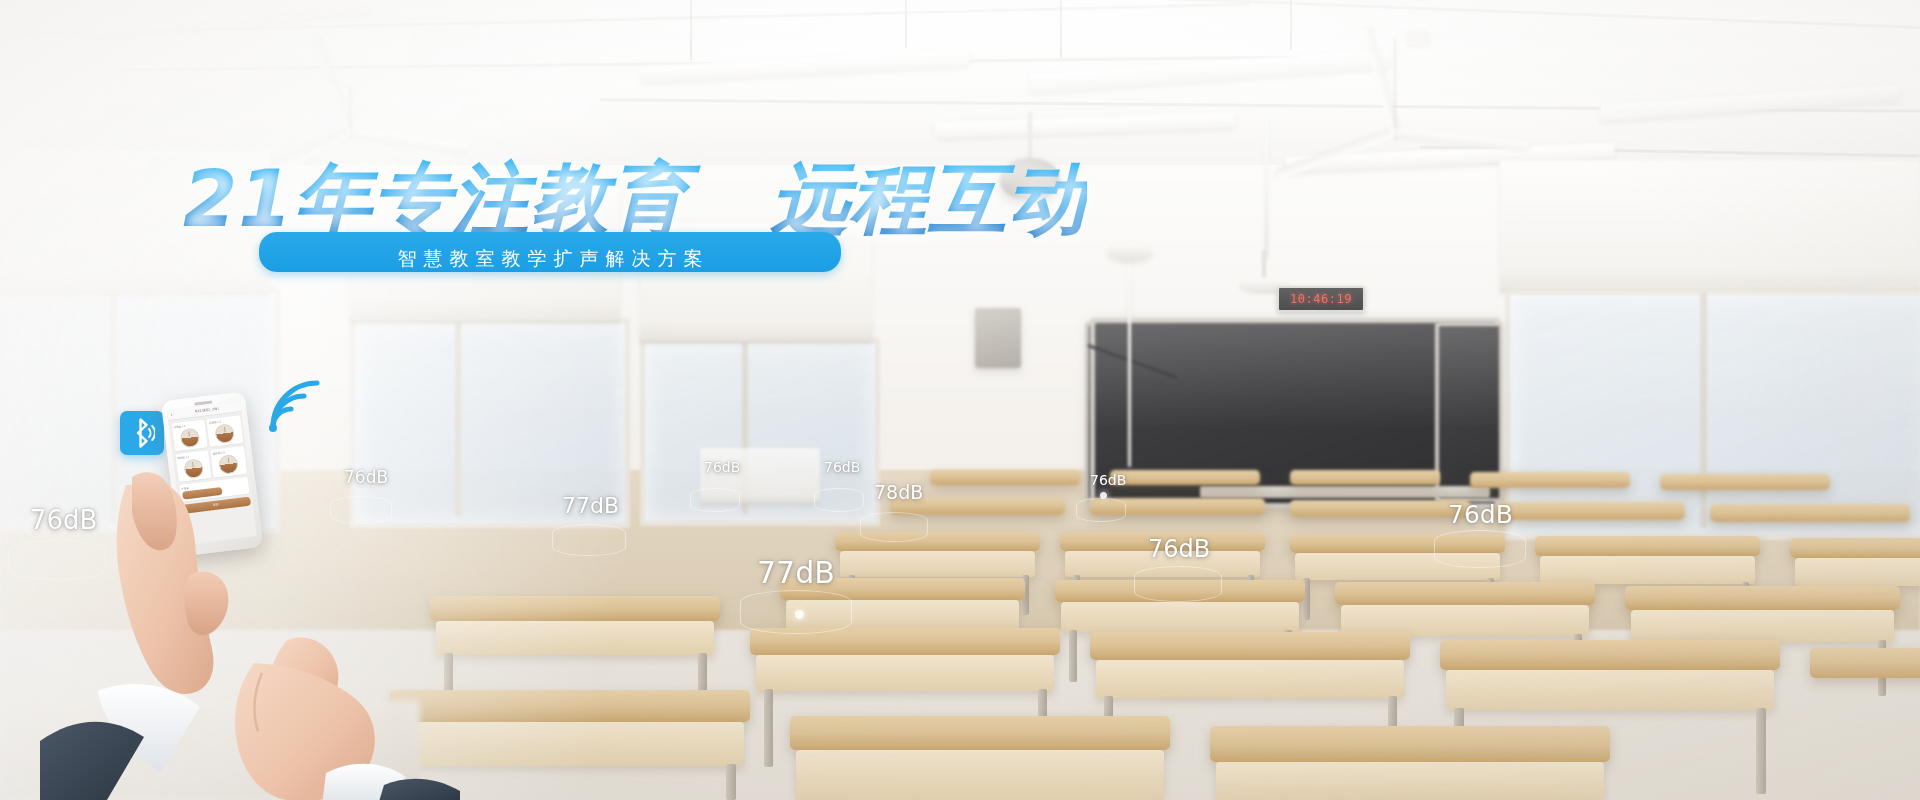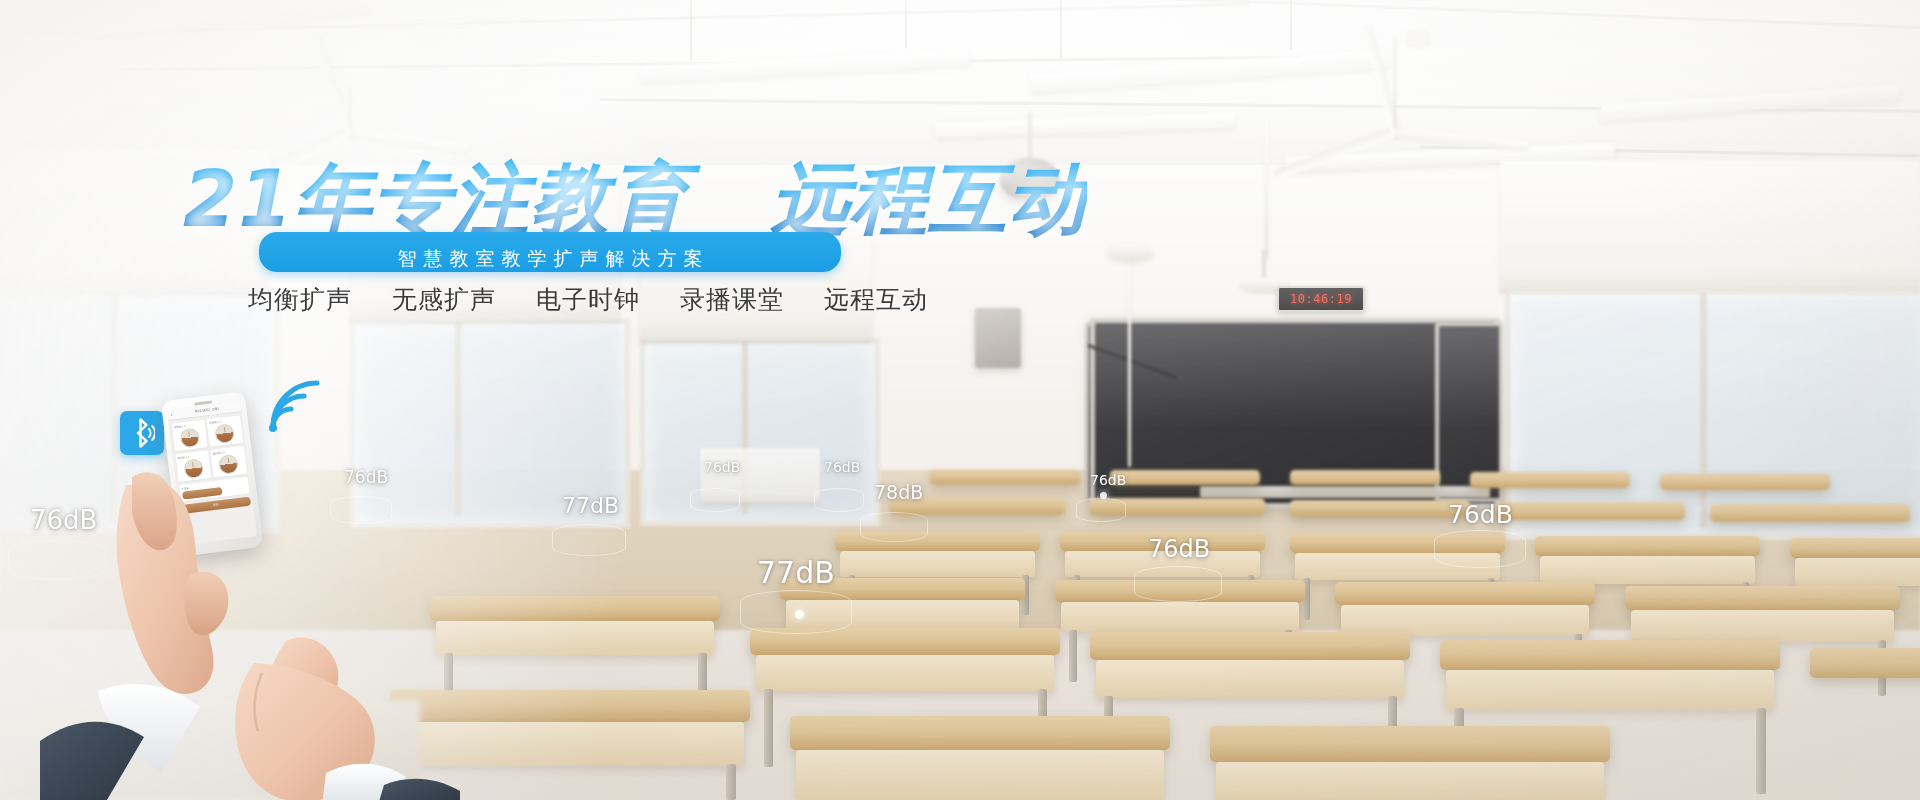--- a/index.html
+++ b/index.html
@@ -500,27 +500,20 @@
   <div class="headline">
     <span>21年专注教育</span>
     <span class="gap"></span>
     <span>远程互动</span>
   </div>
 
   <div class="pill">
     <span>智慧教室教学扩声解决方案</span>
   </div>
 
-  <div class="features">
-    <div class="f">均衡扩声</div>
-    <div class="f">无感扩声</div>
-    <div class="f">电子时钟</div>
-    <div class="f">录播课堂</div>
-    <div class="f">远程互动</div>
-  </div>
 
   <svg class="wifi-arc" viewBox="0 0 60 55">
     <g fill="none" stroke="#2aa8e8" stroke-width="5" stroke-linecap="round">
       <path d="M8 47 A 18 18 0 0 1 26 29"></path>
       <path d="M8 47 A 31 31 0 0 1 39 16"></path>
       <path d="M8 47 A 44 44 0 0 1 52 3"></path>
     </g>
     <circle cx="8" cy="48" r="4" fill="#2aa8e8"></circle>
   </svg>
 

